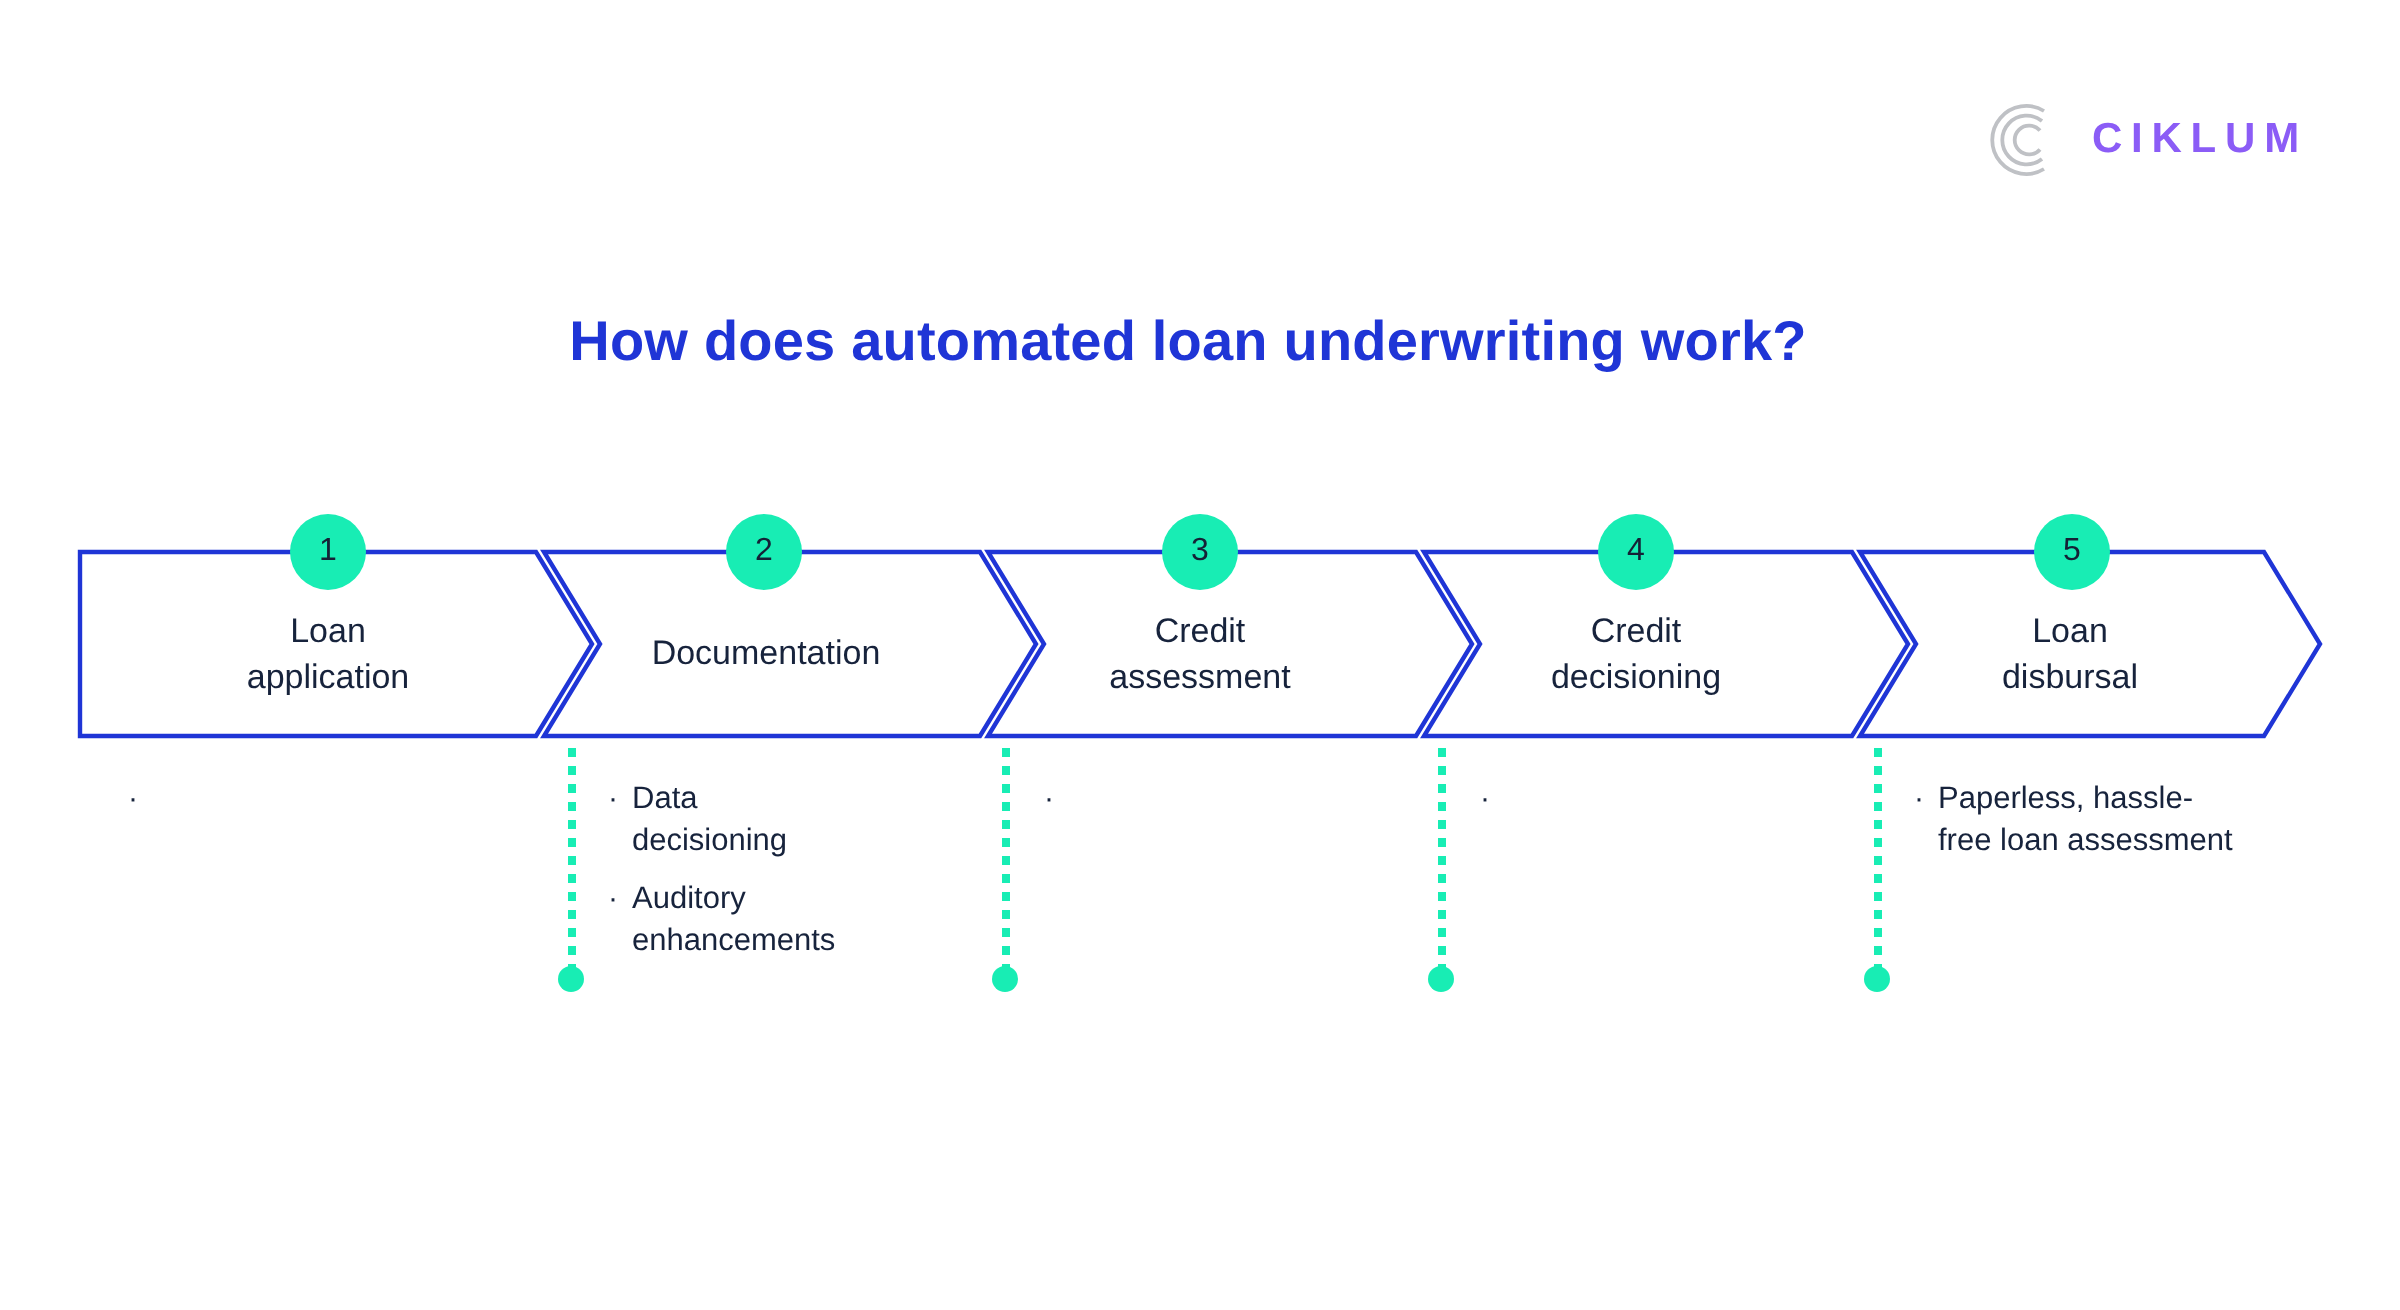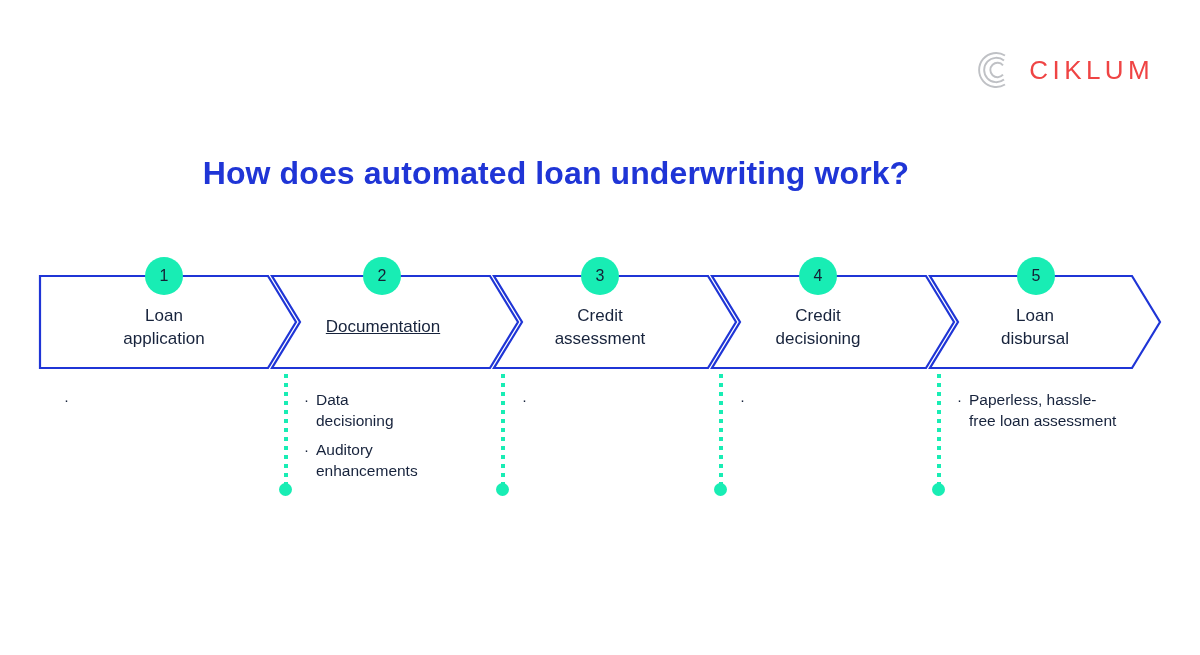--- a/index.html
+++ b/index.html
@@ -12,31 +12,32 @@
   }
   .stage{position:absolute;left:0;top:0;width:1200px;height:655px;}
 
   
   .logo{
     position:absolute; right:46px; top:48px;
     display:flex; align-items:center; gap:14px;
   }
   .logo-mark{width:44px;height:44px;display:block;}
   .logo-text{
-    font-size:26px; letter-spacing:4.4px; color:#ef4444;
-    font-family:"Liberation Sans", sans-serif; font-weight:400;
+    font-size:21px; letter-spacing:4.4px; color:#8b5cf6;
+    font-family:"Liberation Sans", sans-serif; font-weight:700;
     white-space:nowrap;
   }
 
   
   .title{
     position:absolute; left:0; top:155px; width:1112px;
     text-align:center;
-    font-size:32px; font-weight:bold; color:#1f35d6;
+    font-size:28px; font-weight:bold; color:#1f35d6;
     letter-spacing:0.1px;
+    padding-left:38px;
   }
 
   
   .chev-layer{position:absolute;left:0;top:240px;width:1200px;height:150px;}
 
   
   .num-circle{
     position:absolute;
     width:38px;height:38px;border-radius:50%;
     background:#18EDB4;
@@ -134,21 +135,21 @@
   </div>
   <div class="num-circle" style="left:799px;">
     <span>4</span>
   </div>
   <div class="num-circle" style="left:1017px;">
     <span>5</span>
   </div>
 
   <div class="cap" style="left:64px;top:304px;width:200px;">Loan
 application</div>
-  <div class="cap" style="left:283px;top:315px;width:200px;text-decoration:underline;">Documentation</div>
+  <div class="cap" style="left:283px;top:315px;width:200px;">Documentation</div>
   <div class="cap" style="left:500px;top:304px;width:200px;">Credit
 assessment</div>
   <div class="cap" style="left:718px;top:304px;width:200px;">Credit
 decisioning</div>
   <div class="cap" style="left:935px;top:304px;width:200px;">Loan
 disbursal</div>
 
   <div class="bullets" style="left:64px;top:389px;width:200px;">
     <div class="bullet-item">
       <span class="bullet-dot">·</span>

